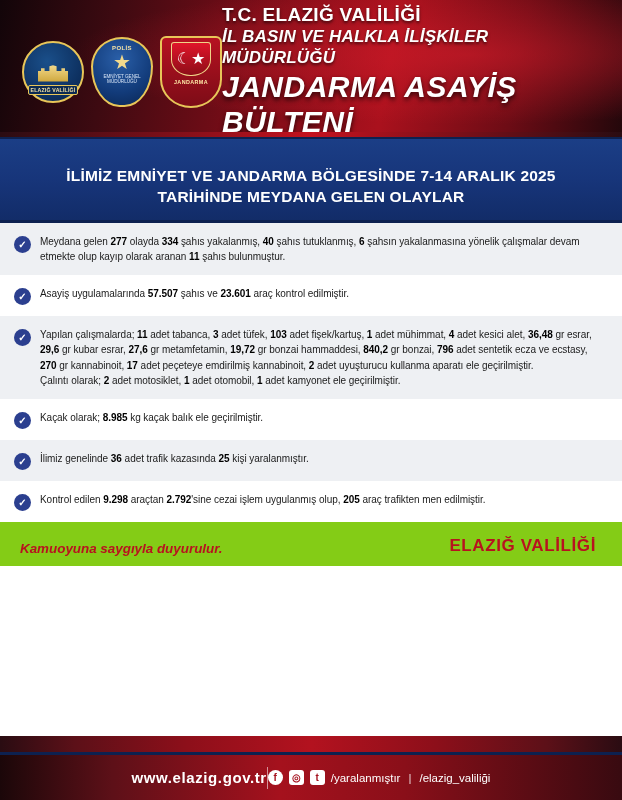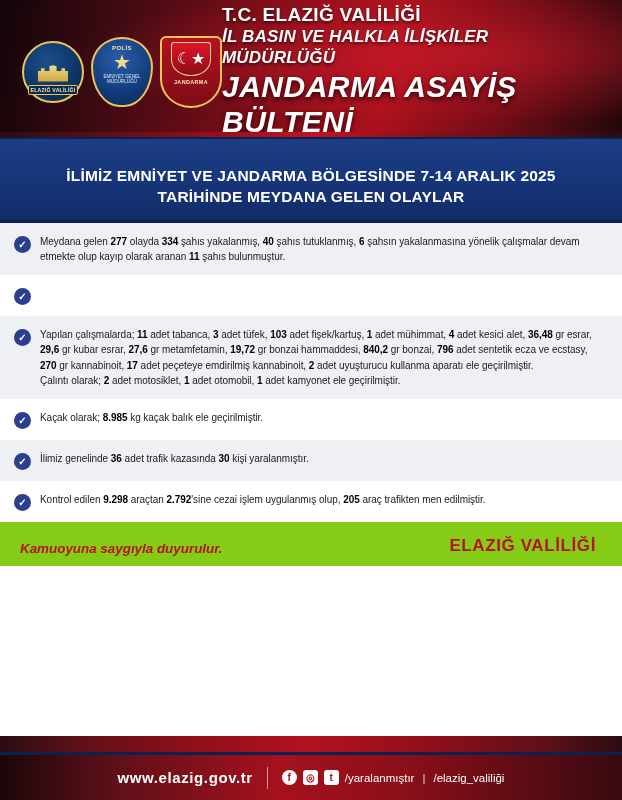--- a/index.html
+++ b/index.html
@@ -154,21 +154,21 @@
     color: #b8121f; font-size: 13.4px; font-weight: 700; font-style: italic;
   }
   .closing .right {
     color: #b8121f; font-size: 17px; font-weight: 800; letter-spacing: .6px;
   }
 
   
   .footer {
     height: 48px;
     background: linear-gradient(90deg,#1b0709 0%, #5d1018 18%, #a5111d 45%, #8a0f19 65%, #380a10 100%);
-    display: flex; align-items: center; justify-content: center; gap: 14px;
+    display: flex; align-items: center; justify-content: center; 
     color: #ffffff;
     border-top: 3px solid #0d2150;
     margin-top: 16px;
   }
   .footer .site { font-size: 15px; font-weight: 700; letter-spacing: .6px; }
   .footer .divider { width: 1px; height: 22px; background: rgba(255,255,255,.55); }
   .social { display: flex; align-items: center; gap: 6px; font-size: 11.5px; }
   .sicon {
     width: 15px; height: 15px; border-radius: 3px; background: #ffffff; color: #a5111d;
     font-size: 10px; line-height: 15px; text-align: center; font-weight: 700;
@@ -210,32 +210,33 @@
     <div class="b2">TARİHİNDE MEYDANA GELEN OLAYLAR</div>
   </div>
 
   <div class="content">
     <div class="item alt">
       <div class="bullet">✓</div>
       <div class="txt">Meydana gelen <b>277</b> olayda <b>334</b> şahıs yakalanmış, <b>40</b> şahıs tutuklanmış, <b>6</b> şahsın yakalanmasına yönelik çalışmalar devam etmekte olup kayıp olarak aranan <b>11</b> şahıs bulunmuştur.</div>
     </div>
     <div class="item plain">
       <div class="bullet">✓</div>
+      <div class="txt">Asayiş uygulamalarında <b>57.507</b> şahıs ve <b>23.601</b> araç kontrol edilmiştir.</div>
     </div>
     <div class="item alt">
       <div class="bullet">✓</div>
       <div class="txt">Yapılan çalışmalarda; <b>11</b> adet tabanca, <b>3</b> adet tüfek, <b>103</b> adet fişek/kartuş, <b>1</b> adet mühimmat, <b>4</b> adet kesici alet, <b>36,48</b> gr esrar, <b>29,6</b> gr kubar esrar, <b>27,6</b> gr metamfetamin, <b>19,72</b> gr bonzai hammaddesi, <b>840,2</b> gr bonzai, <b>796</b> adet sentetik ecza ve ecstasy, <b>270</b> gr kannabinoit, <b>17</b> adet peçeteye emdirilmiş kannabinoit, <b>2</b> adet uyuşturucu kullanma aparatı ele geçirilmiştir.<br>Çalıntı olarak; <b>2</b> adet motosiklet, <b>1</b> adet otomobil, <b>1</b> adet kamyonet ele geçirilmiştir.</div>
     </div>
     <div class="item plain">
       <div class="bullet">✓</div>
       <div class="txt">Kaçak olarak; <b>8.985</b> kg kaçak balık ele geçirilmiştir.</div>
     </div>
     <div class="item alt">
       <div class="bullet">✓</div>
-      <div class="txt">İlimiz genelinde <b>36</b> adet trafik kazasında <b>30</b> kişi yaralanmıştır.</div>
+      <div class="txt">İlimiz genelinde <b>36</b> adet trafik kazasında <b>25</b> kişi yaralanmıştır.</div>
     </div>
     <div class="item plain">
       <div class="bullet">✓</div>
       <div class="txt">Kontrol edilen <b>9.298</b> araçtan <b>2.792</b>'sine cezai işlem uygulanmış olup, <b>205</b> araç trafikten men edilmiştir.</div>
     </div>
 
     <div class="closing">
       <div class="left">Kamuoyuna saygıyla duyurulur.</div>
       <div class="right">ELAZIĞ VALİLİĞİ</div>
     </div>

